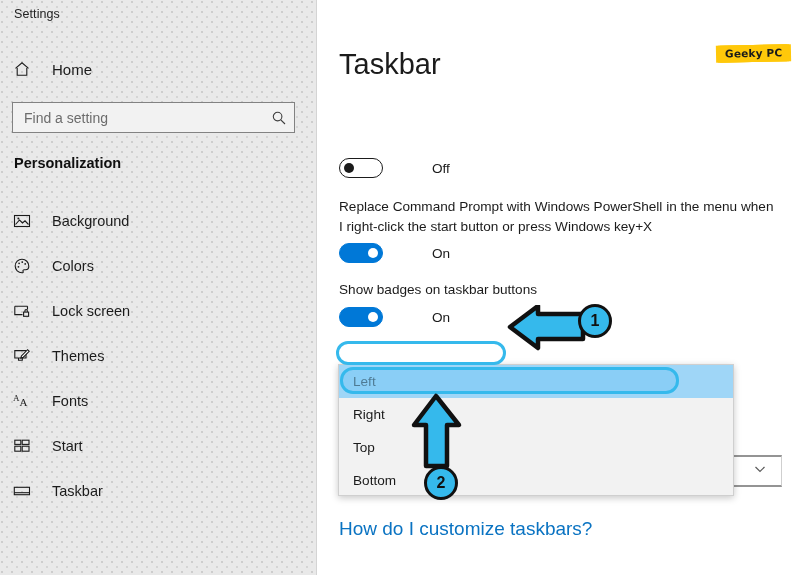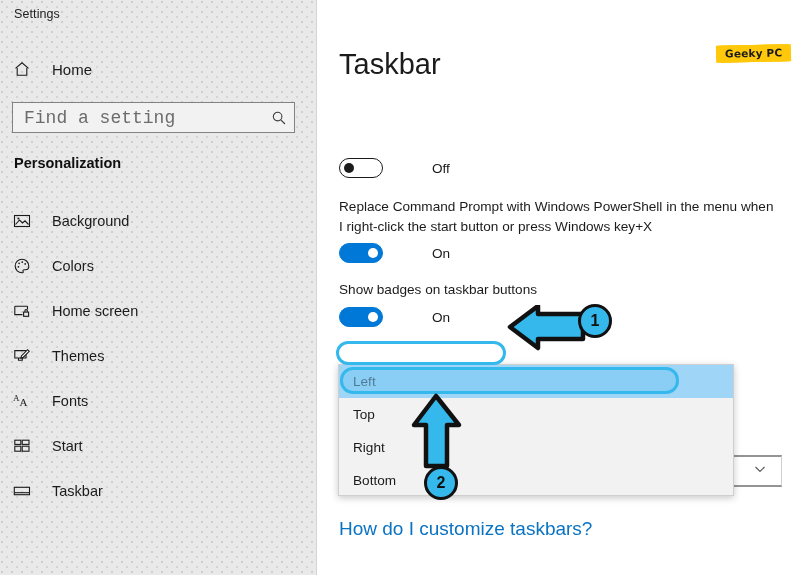--- a/index.html
+++ b/index.html
@@ -66,22 +66,22 @@
     background: #f2f2f2;
     border: 1px solid #828282;
     display: flex;
     align-items: center;
   }
   .search-wrap input {
     flex: 1;
     border: none;
     outline: none;
     background: transparent;
-    font-family: Liberation Mono, monospace;
-    font-size: 18px;
+    font-family: Liberation Sans, sans-serif;
+    font-size: 14px;
     color: #444;
     padding-left: 11px;
   }
   .search-wrap input::placeholder { color: #6c6c6c; opacity: 1; }
   .search-wrap .sicon {
     width: 30px;
     display: flex; align-items: center; justify-content: center;
     color: #3c3c3c;
   }
 
@@ -361,21 +361,21 @@
       </div>
 
       <div class="nav-item">
         <span class="ico">
           <svg width="18" height="18" viewBox="0 0 18 18">
             <path d="M1.8 4.2 H14.5 M1.8 4.2 V12.6 H9.5 M14.5 4.2 V7.6" fill="none" stroke="#1b1b1b" stroke-width="1.1"></path>
             <rect x="10.6" y="10.1" width="5" height="4.2" fill="none" stroke="#1b1b1b" stroke-width="1.1"></rect>
             <path d="M11.9 10.1 V8.8a1.2 1.2 0 0 1 2.4 0 V10.1" fill="none" stroke="#1b1b1b" stroke-width="1.1"></path>
           </svg>
         </span>
-        <span class="lbl">Home screen</span>
+        <span class="lbl">Lock screen</span>
       </div>
 
       <div class="nav-item">
         <span class="ico">
           <svg width="18" height="18" viewBox="0 0 18 18">
             <path d="M1.8 3.6 H13 V11 H1.8 Z" fill="none" stroke="#1b1b1b" stroke-width="1.1"></path>
             <path d="M5.5 11 V13.3 H9.3 V11" fill="none" stroke="#1b1b1b" stroke-width="1.1"></path>
             <path d="M8.5 8.8 L14.6 2.7 L16.2 4.3 L10.1 10.4 L7.8 11 Z" fill="#ffffff" stroke="#1b1b1b" stroke-width="1.1"></path>
           </svg>
         </span>
@@ -480,22 +480,22 @@
         </svg>
       </span>
     </div>
 
     <a class="help-link" href="#">How do I customize taskbars?</a>
 
   </div>
 
   <div class="dropdown">
     <div class="dd-item selected">Left</div>
+    <div class="dd-item">Right</div>
     <div class="dd-item">Top</div>
-    <div class="dd-item">Right</div>
     <div class="dd-item">Bottom</div>
   </div>
 
   <div class="hl-box hl-label"></div>
   <div class="hl-box hl-left"></div>
 
   <svg class="anno" style="left:505px; top:305px;" width="85" height="52" viewBox="0 0 85 52">
     <path d="M78 9 L33 9 L33 1 L5 22 L33 43 L33 34 L78 34 Z" fill="#35B9EC" stroke="#111111" stroke-width="4.5" stroke-linejoin="round"></path>
   </svg>
 

